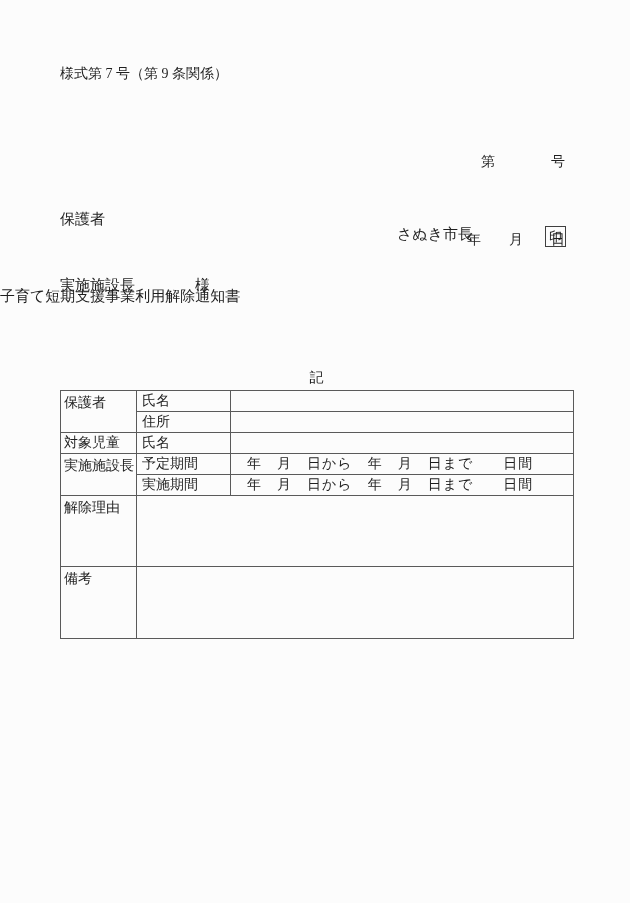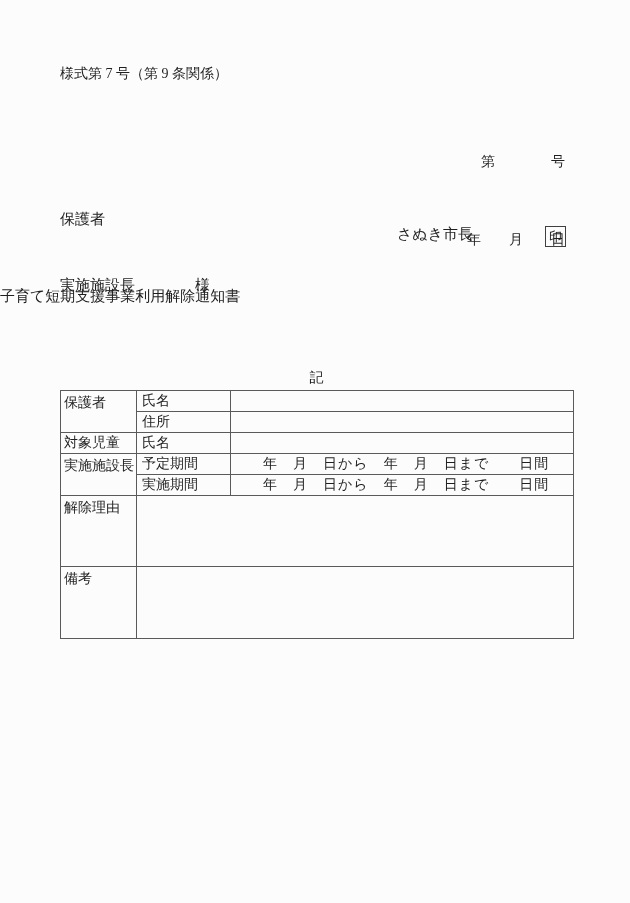--- a/index.html
+++ b/index.html
@@ -56,21 +56,21 @@
     overflow: hidden;
   }
   .notice-table col.c1 { width: 76px; }
   .notice-table col.c2 { width: 94px; }
   .notice-table col.c3 { width: 343px; }
   .notice-table tr.r-sm { height: 21px; }
   .notice-table tr.r-reason { height: 71px; }
   .notice-table tr.r-remarks { height: 72px; margin-top: 26px; }
   .notice-table td.top { vertical-align: top; padding-top: 2px; }
   .notice-table td.c1pad { padding-left: 3px; }
-  .notice-table td.date { padding-left: 32px; letter-spacing: 1px; }
+  .notice-table td.date { padding-left: 16px; letter-spacing: 1px; }
 </style>
 </head>
 <body>
 
 <div class="page">
 
   <div class="abs form-number">様式第 7 号（第 9 条関係）</div>
 
   <div class="abs doc-meta">
     <div>第　　　　号</div>

